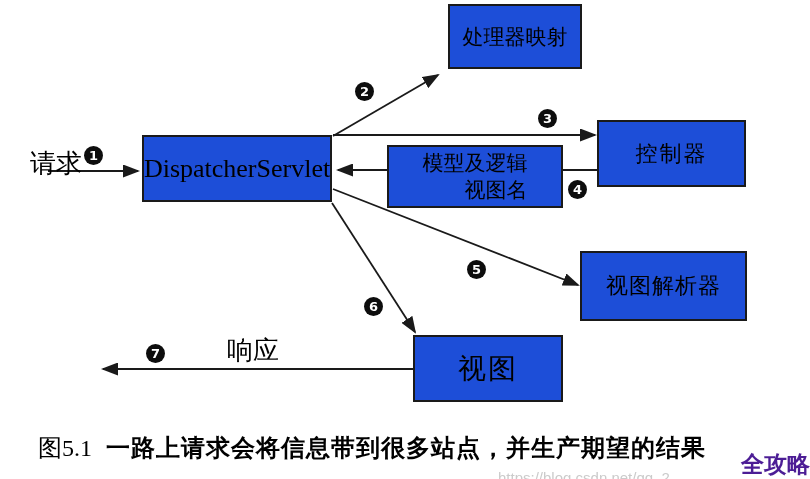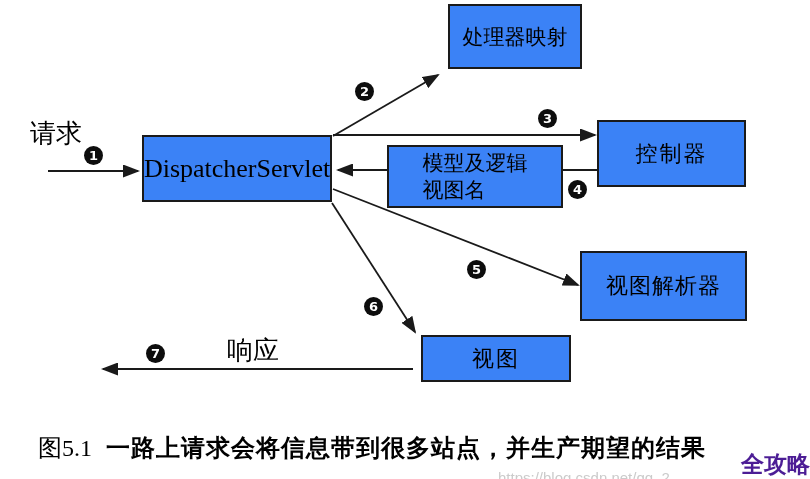--- a/index.html
+++ b/index.html
@@ -2,51 +2,51 @@
 <html><head>
 <meta charset="utf-8">
 <style>
   html,body{margin:0;padding:0;background:#fff;}
   #canvas{
     position:relative;width:810px;height:479px;background:#ffffff;overflow:hidden;
     font-family:"Liberation Sans",sans-serif;
   }
   
   .node{
-    position:absolute;background:#3b82f6;border:2px solid #1a1a1a;
-    display:flex;align-items:center;justify-content:center;text-align:left;
+    position:absolute;background:#1d4ed8;border:2px solid #1a1a1a;
+    display:flex;align-items:center;justify-content:center;text-align:right;
     color:#000;box-sizing:border-box;z-index:2;
   }
   .cjk{font-family:"Liberation Serif","DejaVu Serif",serif;}
   #node-dispatcher{left:142px;top:135px;width:190px;height:67px;font-size:26px;font-family:Liberation Serif, serif;}
   #node-handler-mapping{left:448px;top:4px;width:134px;height:65px;font-size:21px;}
   #node-controller{left:597px;top:120px;width:149px;height:67px;font-size:22px;letter-spacing:2px;}
   #node-model-view-name{left:387px;top:145px;width:176px;height:63px;font-size:21px;line-height:1.25;white-space:pre-line;}
   #node-view-resolver{left:580px;top:251px;width:167px;height:70px;font-size:22px;letter-spacing:1px;}
-  #node-view{left:413px;top:335px;width:150px;height:47px;font-size:22px;letter-spacing:2px;margin-left:8px;}
+  #node-view{left:413px;top:335px;width:150px;height:67px;font-size:28px;letter-spacing:2px;}
   
   #arrows{position:absolute;left:0;top:0;z-index:1;}
   
   .badge{
     position:absolute;width:19px;height:19px;border-radius:50%;background:#0d0d0d;color:#fff;
     font:bold 13px/19px "DejaVu Sans",sans-serif;text-align:center;z-index:3;
   }
   #badge-1{left:84px;top:146px;}
   #badge-2{left:355px;top:82px;}
   #badge-3{left:538px;top:109px;}
   #badge-4{left:568px;top:180px;}
   #badge-5{left:467px;top:260px;}
   #badge-6{left:364px;top:297px;}
   #badge-7{left:146px;top:344px;}
   
   .flow-label{
     position:absolute;color:#000;font-size:26px;z-index:3;
     font-family:"Liberation Serif","DejaVu Serif",serif;
   }
-  #label-request{left:30px;top:116px;}
+  #label-request{left:30px;top:146px;}
   #label-response{left:227px;top:333px;}
   
   #caption{position:absolute;left:38px;top:432px;z-index:3;white-space:nowrap;color:#000;text-align:center;}
   #caption .fig-no{font-family:"Liberation Serif","DejaVu Serif",serif;font-size:24px;font-weight:500;margin-right:14px;}
   #caption .fig-text{font-family:"Liberation Sans",sans-serif;font-size:24px;font-weight:bold;letter-spacing:1px;}
   
   #watermark-url{
     position:absolute;left:498px;top:452px;z-index:4;color:#cbcbcb;font-size:15px;
     font-family:"Liberation Sans",sans-serif;white-space:nowrap;margin-top:17px;
   }

